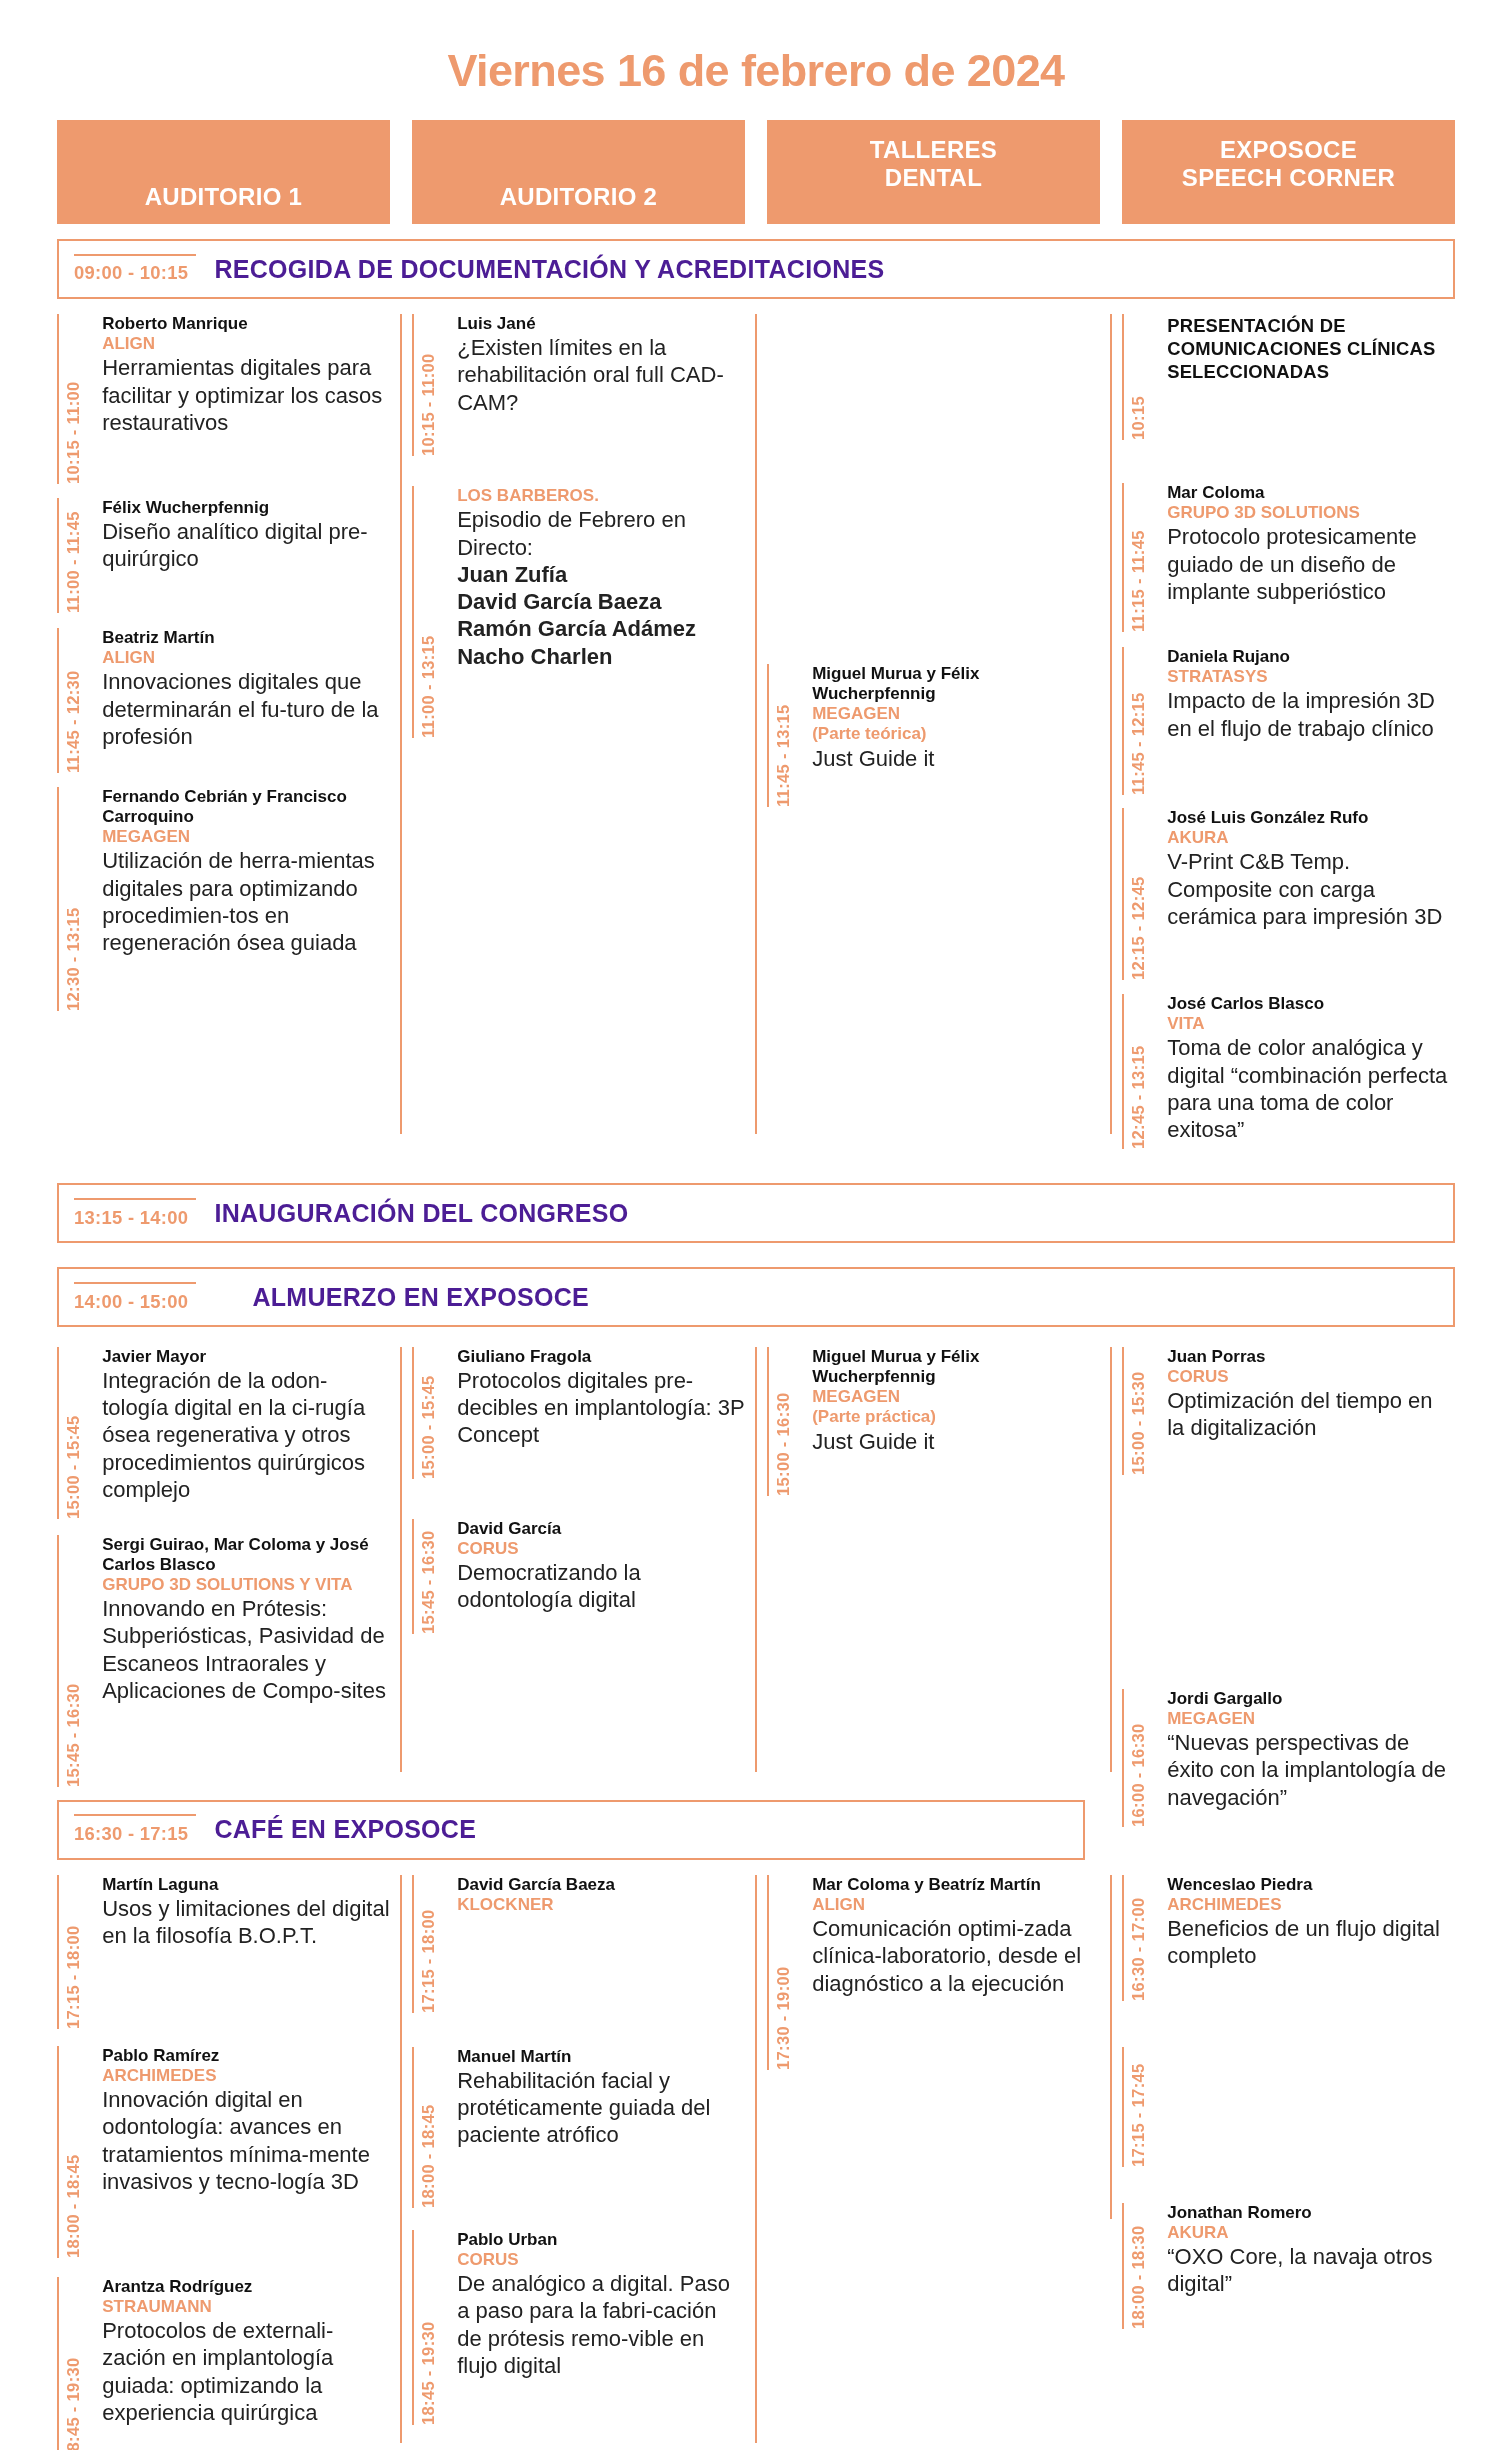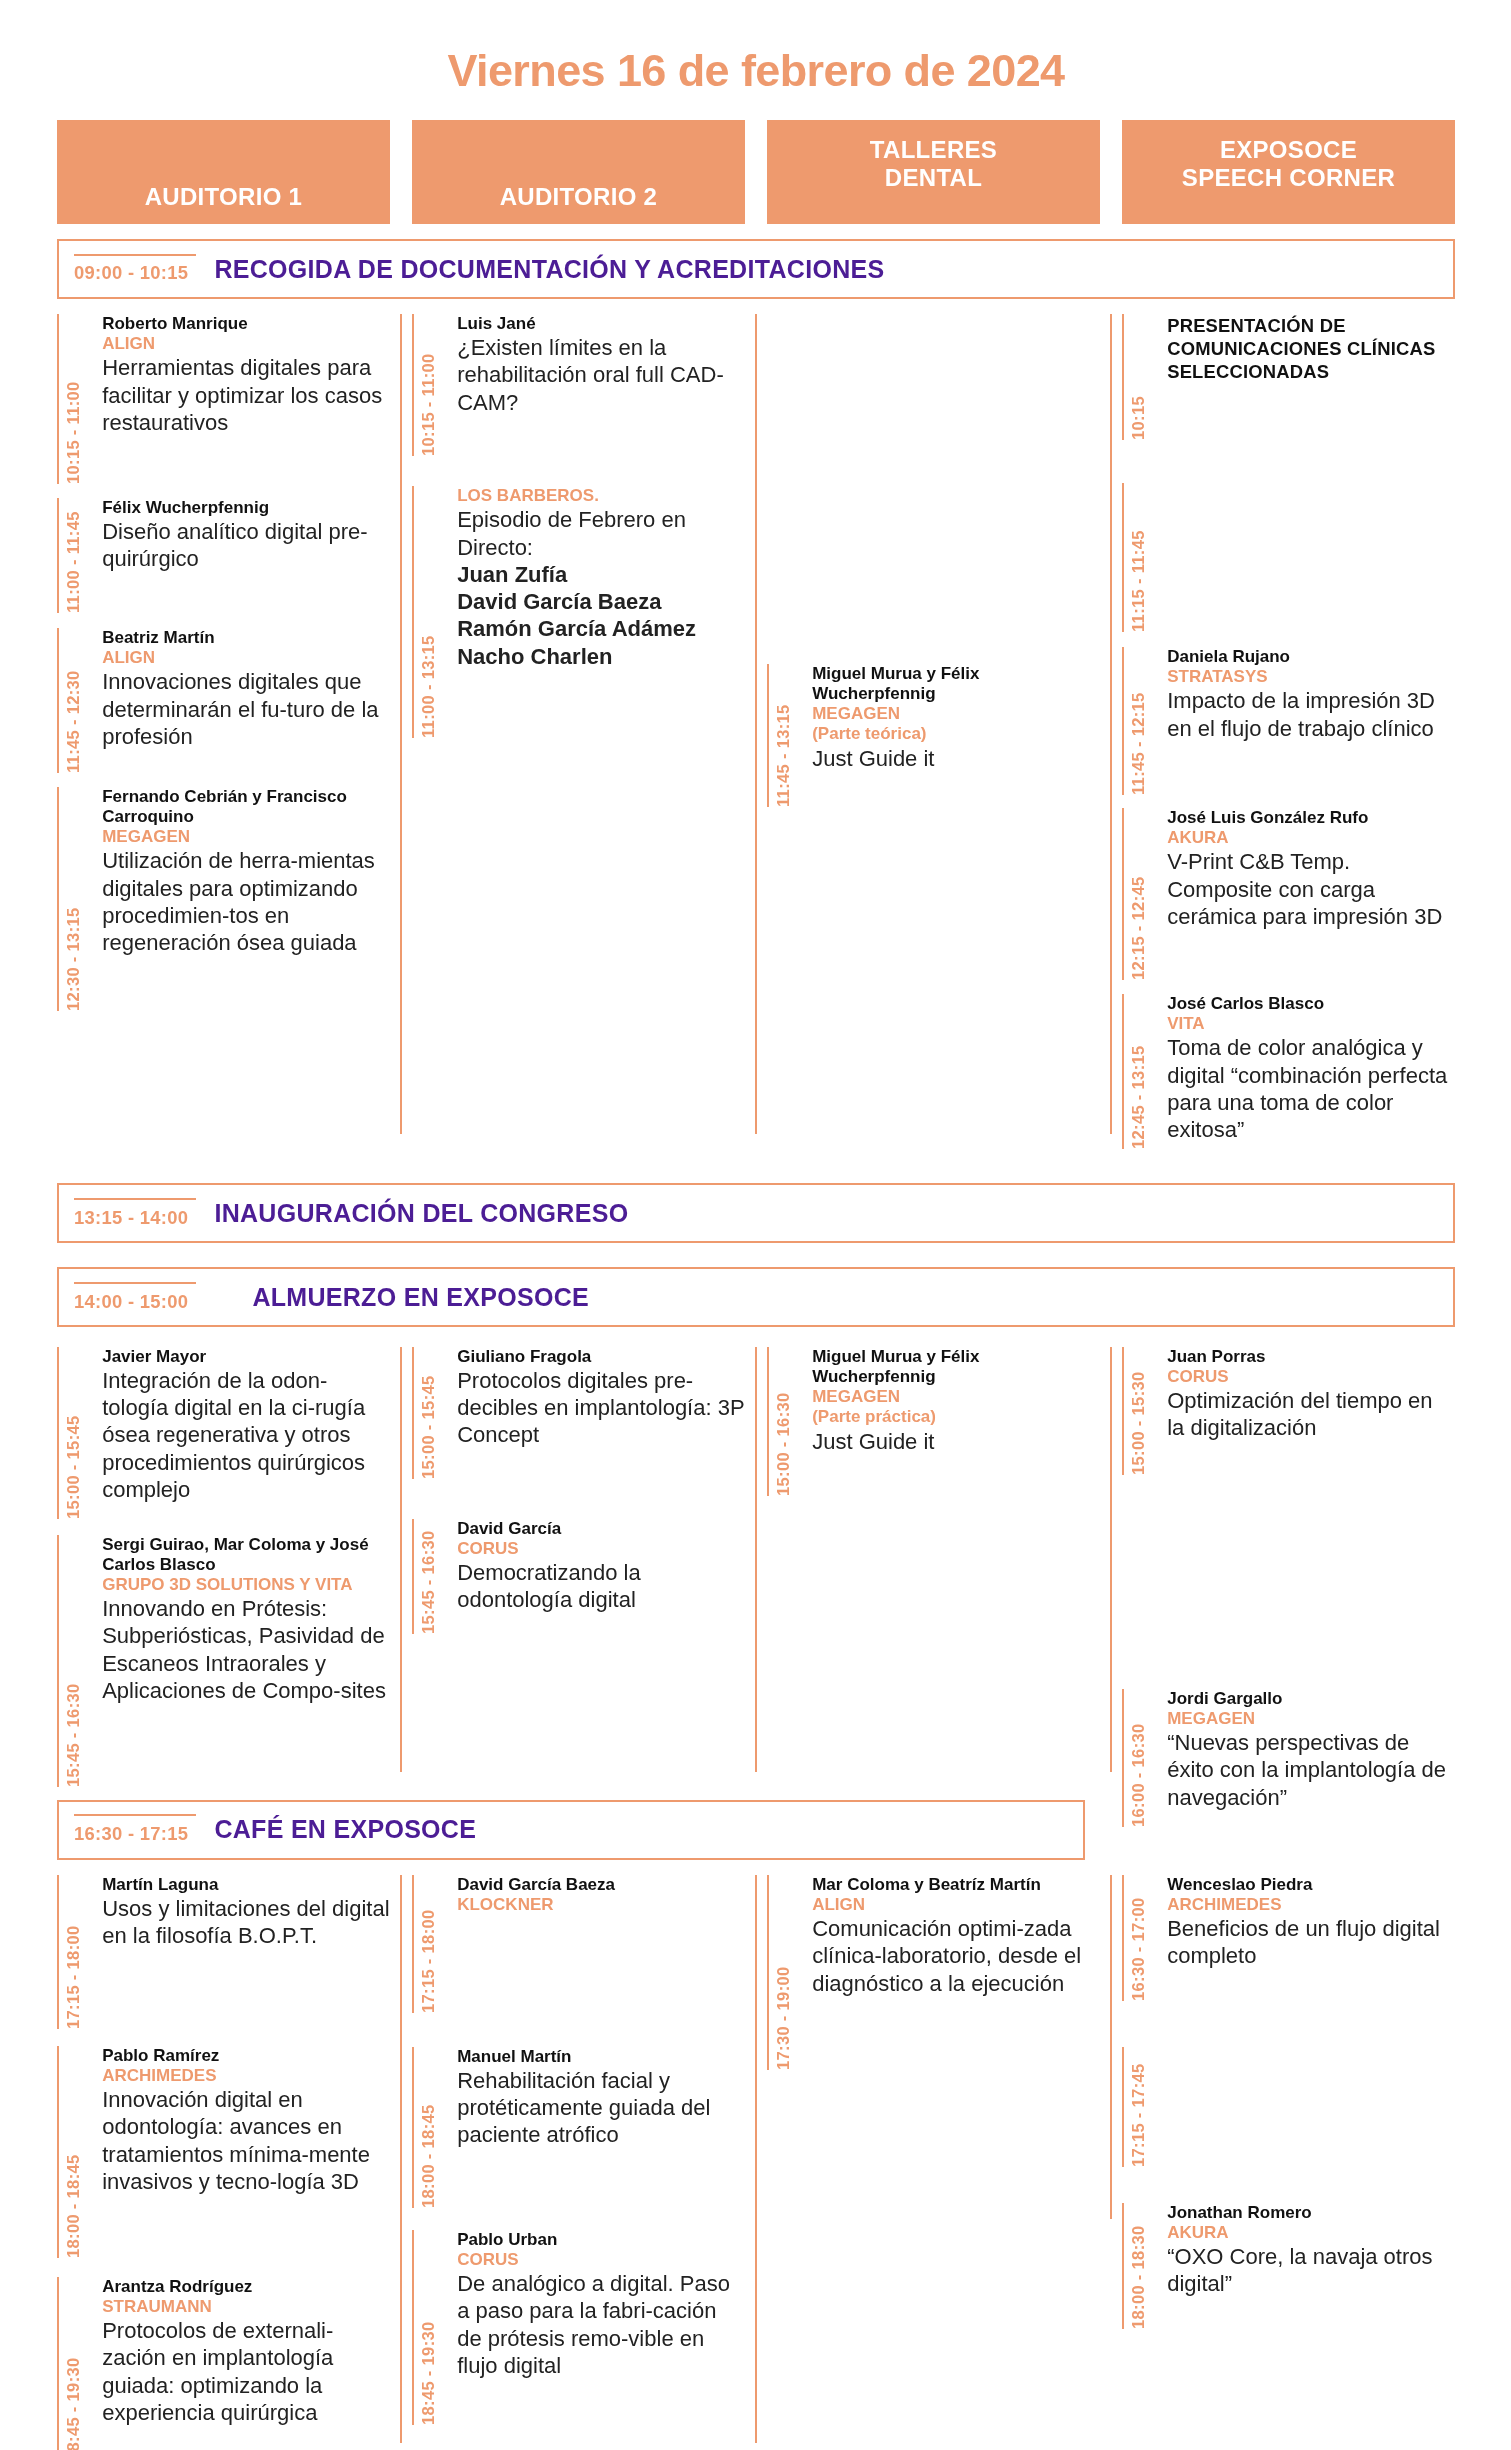--- a/index.html
+++ b/index.html
@@ -304,20 +304,27 @@
           </div>
           <div class="session-body">
             <div class="headline">PRESENTACIÓN DE COMUNICACIONES CLÍNICAS SELECCIONADAS</div>
           </div>
         </div>
         <div class="session" style="top: 169px;">
           <div class="time-rail">
             <div class="rail-line" style="height: 149px;"></div>
             <div class="rail-text" style="height: 149px;">11:15 - 11:45</div>
           </div>
+          <div class="session-body">
+            <div class="speaker">Mar Coloma</div>
+            <div class="brand">
+              <span style="display:block">GRUPO 3D SOLUTIONS</span>
+            </div>
+            <div class="desc">Protocolo protesicamente guiado de un diseño de implante subperióstico</div>
+          </div>
         </div>
         <div class="session" style="top: 333px;">
           <div class="time-rail">
             <div class="rail-line" style="height: 148px;"></div>
             <div class="rail-text" style="height: 148px;">11:45 - 12:15</div>
           </div>
           <div class="session-body">
             <div class="speaker">Daniela Rujano</div>
             <div class="brand">
               <span style="display:block">STRATASYS</span>

